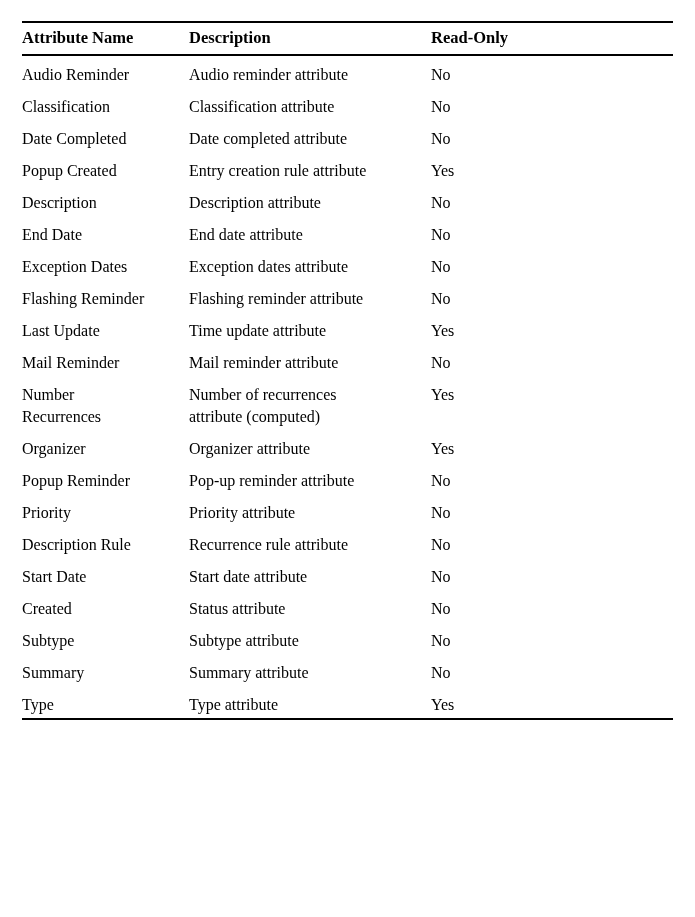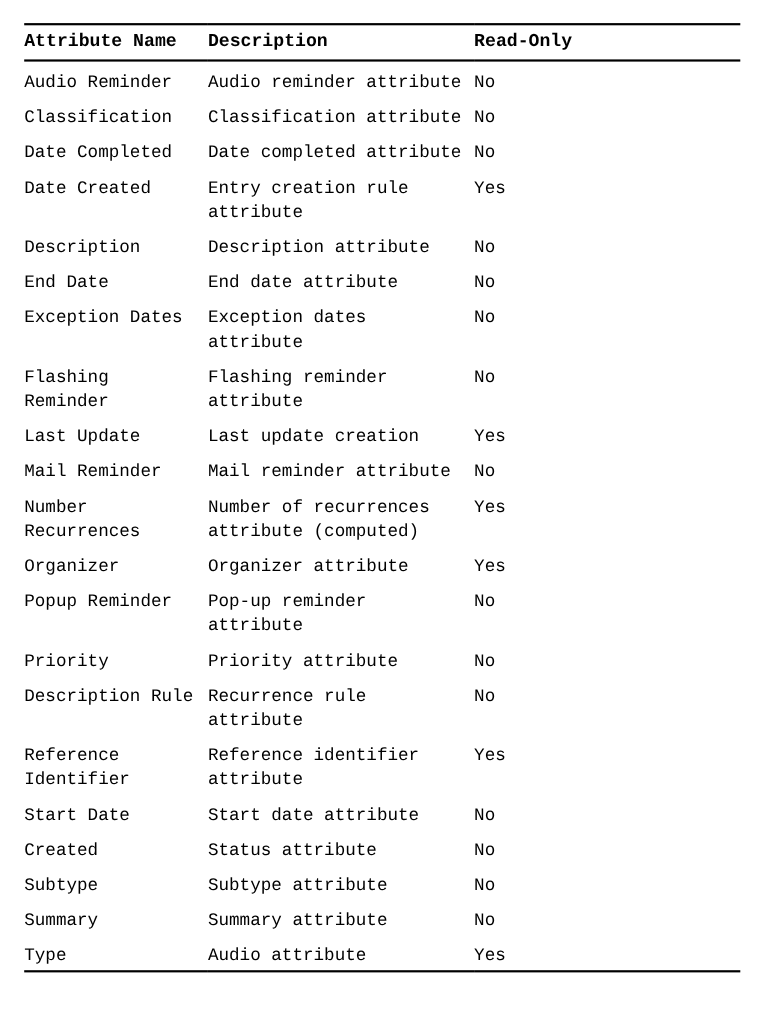--- a/index.html
+++ b/index.html
@@ -9,21 +9,20 @@
   }
   body {
     width: 695px;
     height: 917px;
     overflow: hidden;
     font-family: "Liberation Serif", "DejaVu Serif", serif;
     color: #000000;
   }
   .page {
     padding: 21px 12px 0 22px;
-    font-family: Liberation Mono, monospace;
   }
   table.attributes {
     border-collapse: collapse;
     table-layout: fixed;
     width: 651px;
     border-top: 2px solid #000000;
     border-bottom: 2px solid #000000;
   }
   col.c-name { width: 167px; }
   col.c-desc { width: 242px; }
@@ -72,21 +71,21 @@
     <td>Classification</td>
     <td>Classification attribute</td>
     <td>No</td>
   </tr>
         <tr>
     <td>Date Completed</td>
     <td>Date completed attribute</td>
     <td>No</td>
   </tr>
         <tr>
-    <td>Date Created</td>
+    <td>Popup Created</td>
     <td>Entry creation rule attribute</td>
     <td>Yes</td>
   </tr>
         <tr>
     <td>Description</td>
     <td>Description attribute</td>
     <td>No</td>
   </tr>
         <tr>
     <td>End Date</td>
@@ -98,21 +97,21 @@
     <td>Exception dates attribute</td>
     <td>No</td>
   </tr>
         <tr>
     <td>Flashing Reminder</td>
     <td>Flashing reminder attribute</td>
     <td>No</td>
   </tr>
         <tr>
     <td>Last Update</td>
-    <td>Last update creation</td>
+    <td>Time update attribute</td>
     <td>Yes</td>
   </tr>
         <tr>
     <td>Mail Reminder</td>
     <td>Mail reminder attribute</td>
     <td>No</td>
   </tr>
         <tr>
     <td>Number
 Recurrences</td>
@@ -134,27 +133,20 @@
     <td>Priority</td>
     <td>Priority attribute</td>
     <td>No</td>
   </tr>
         <tr>
     <td>Description Rule</td>
     <td>Recurrence rule attribute</td>
     <td>No</td>
   </tr>
         <tr>
-    <td>Reference
-Identifier</td>
-    <td>Reference identifier
-attribute</td>
-    <td>Yes</td>
-  </tr>
-        <tr>
     <td>Start Date</td>
     <td>Start date attribute</td>
     <td>No</td>
   </tr>
         <tr>
     <td>Created</td>
     <td>Status attribute</td>
     <td>No</td>
   </tr>
         <tr>
@@ -162,18 +154,18 @@
     <td>Subtype attribute</td>
     <td>No</td>
   </tr>
         <tr>
     <td>Summary</td>
     <td>Summary attribute</td>
     <td>No</td>
   </tr>
         <tr>
     <td>Type</td>
-    <td>Audio attribute</td>
+    <td>Type attribute</td>
     <td>Yes</td>
   </tr>
       </tbody>
   </table>
 </div>
 
 </body></html>

